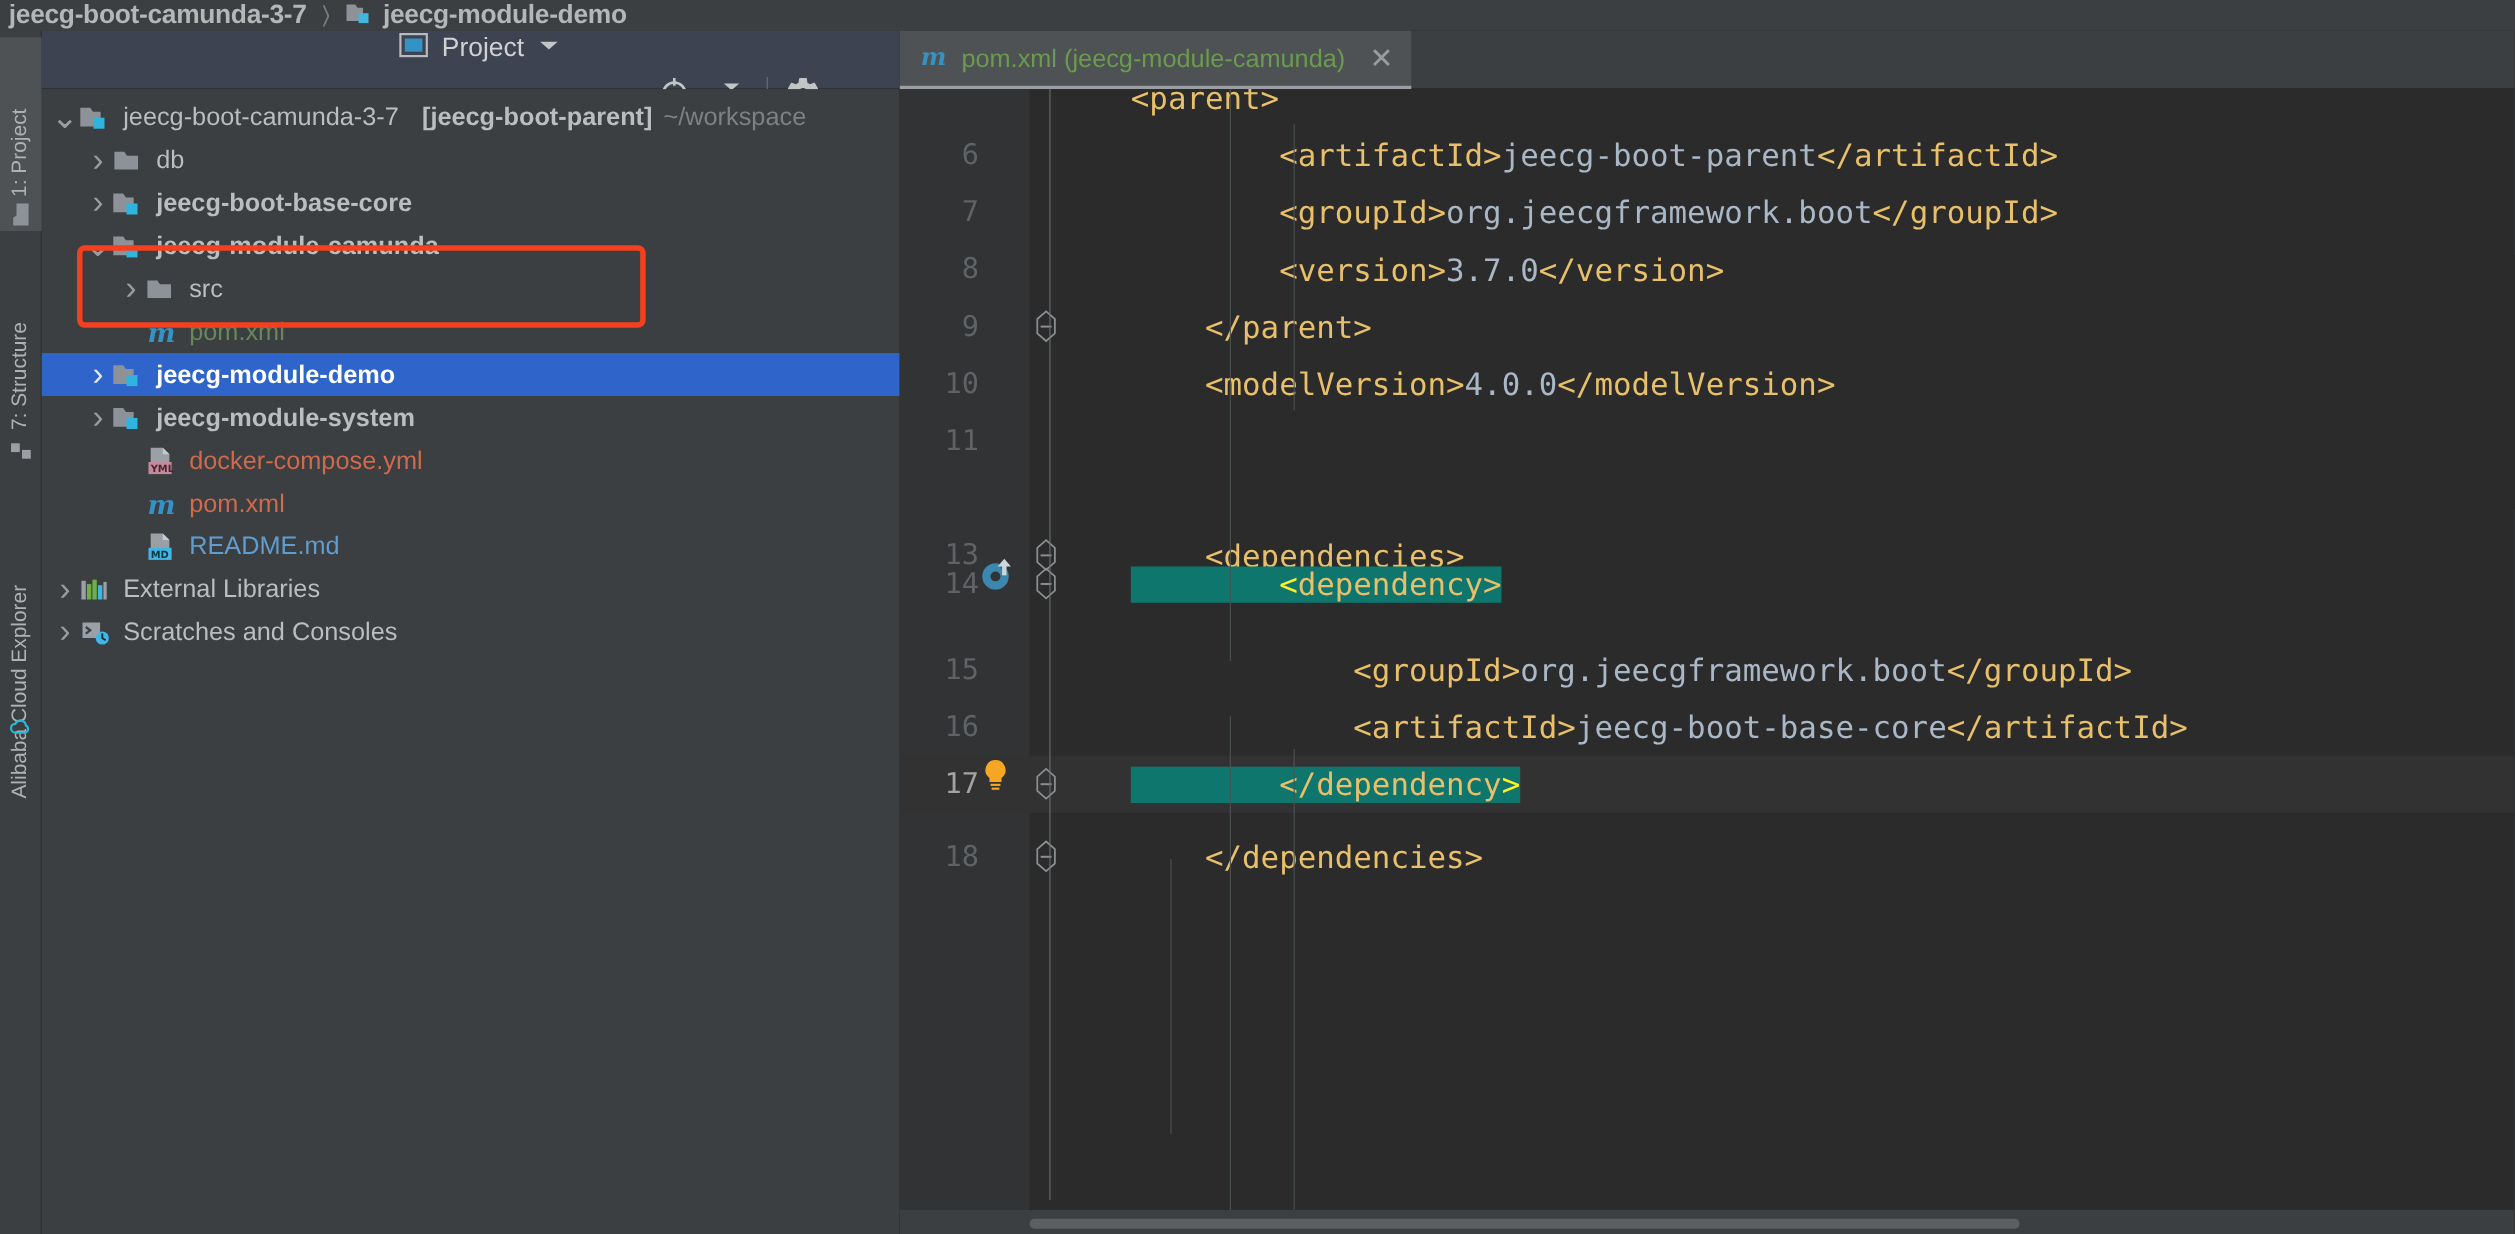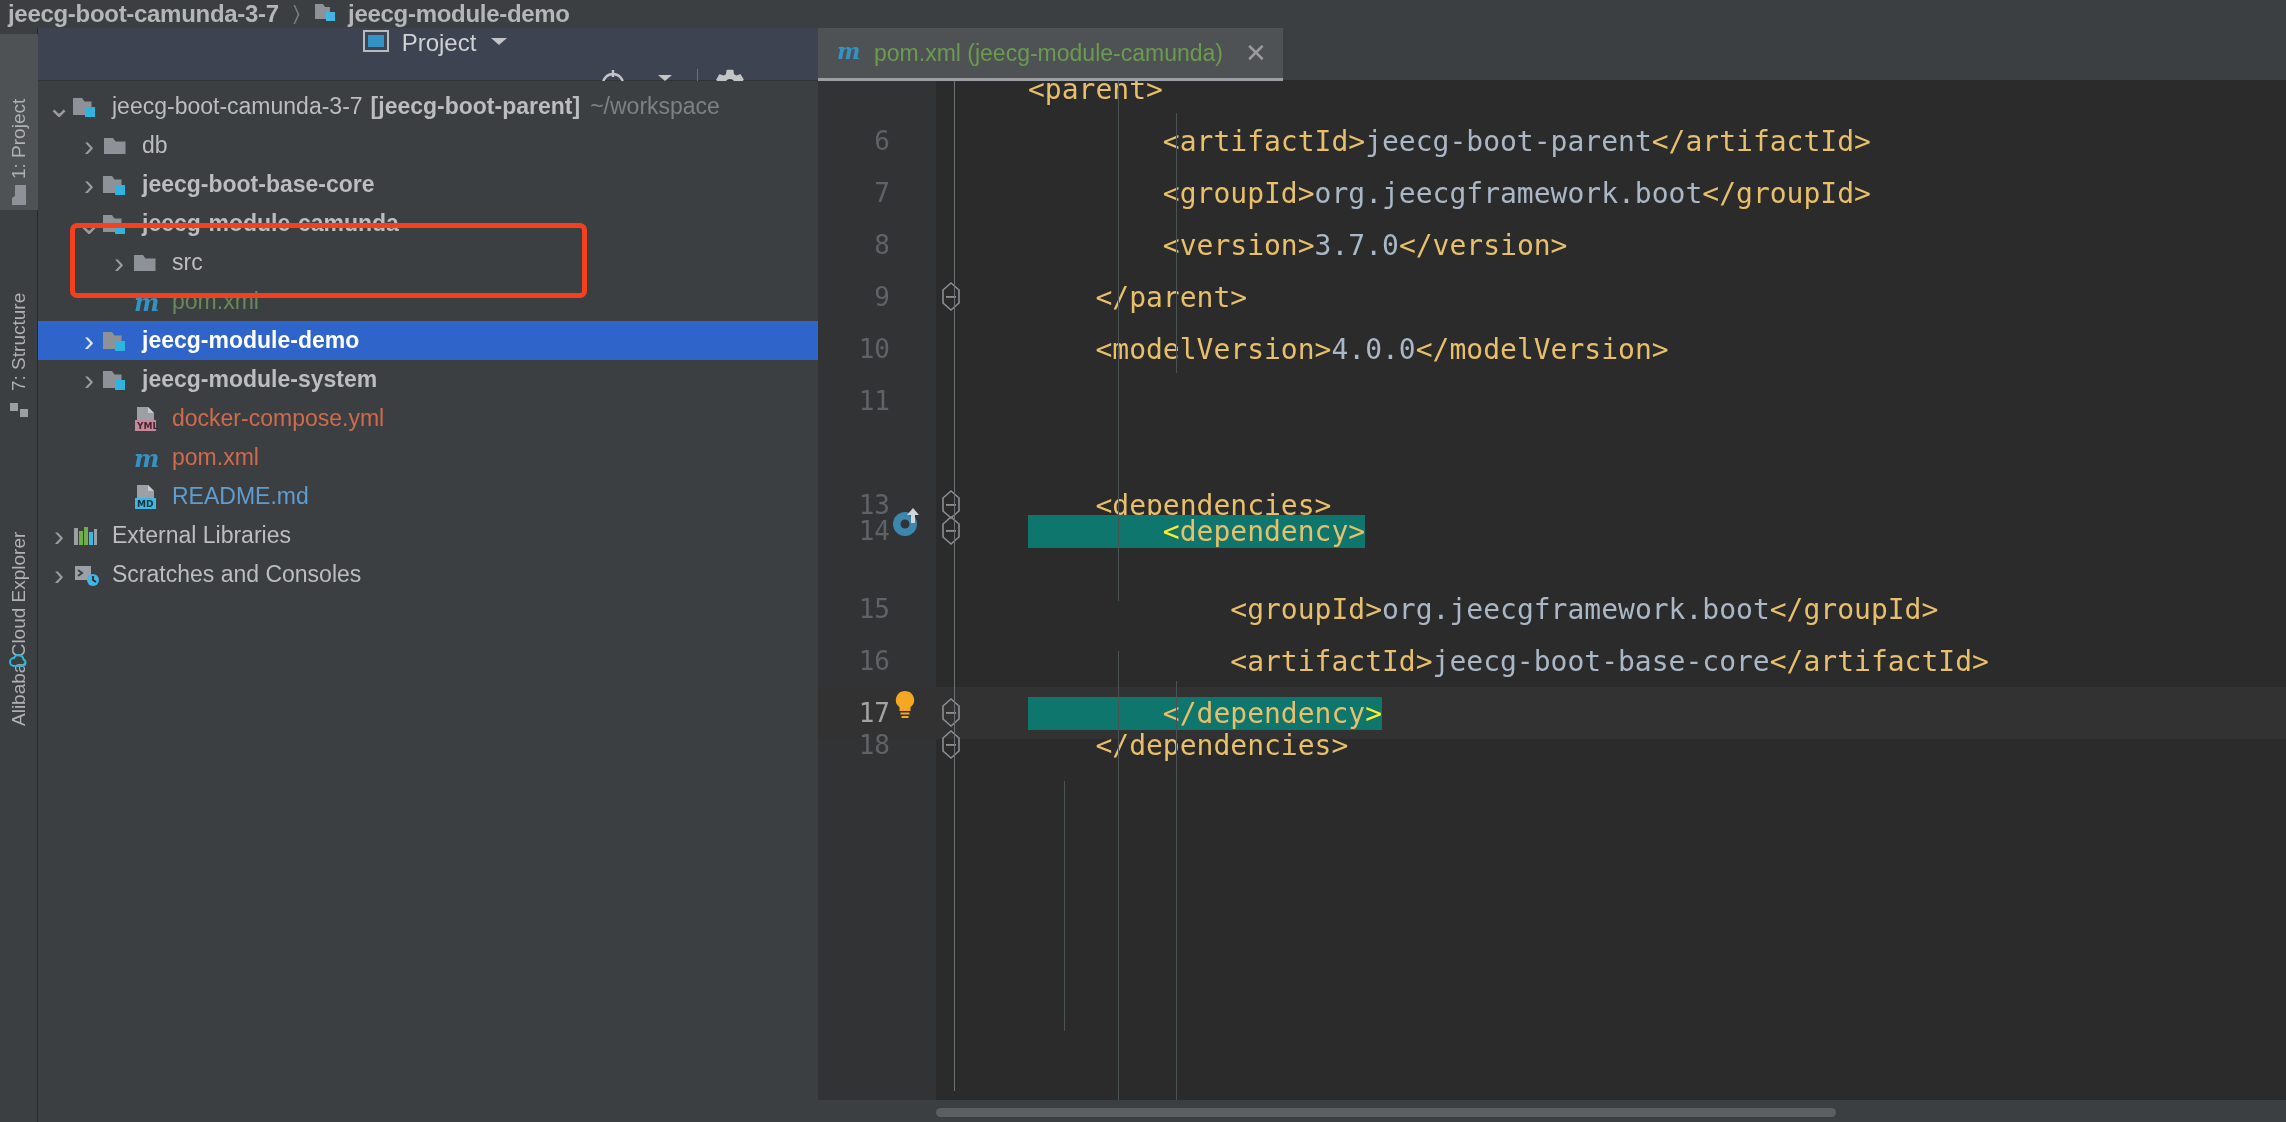--- a/index.html
+++ b/index.html
@@ -249,21 +249,21 @@
     <div class="tree" id="tree-root">
         <div class="row" style="padding-left: 8px;">
           <span class="arrow" style="font-size: 30px; line-height: 10px;">⌄</span>
           <span class="ficon">
             <svg width="30" height="26" viewBox="0 0 30 26">
               <path d="M1 4h9l2.5 3.5h7V21H1z" fill="#8d9298"></path>
               <rect x="13" y="13" width="10" height="10" fill="#2fb4e0"></rect>
             </svg>
           </span>
           <span class="lbl plain">jeecg-boot-camunda-3-7</span>
-          <span class="b-name" style="margin-left: 8px;">[jeecg-boot-parent]</span>
+          <span class="b-name" style="margin-left: 21px;">[jeecg-boot-parent]</span>
           <span class="path">~/workspace</span>
         </div>
         <div class="row" style="padding-left: 38px;">
           <span class="arrow" style="font-size: 30px;">›</span>
           <span class="ficon">
             <svg width="30" height="26" viewBox="0 0 30 26">
               <path d="M2 5h9l2.5 3.5h10V21H2z" fill="#8d9298"></path>
             </svg>
           </span>
           <span class="lbl plain">db</span>
@@ -492,21 +492,21 @@
                 <path d="M15 4a9 9 0 0 1 5.5 16.2V24h-11v-3.8A9 9 0 0 1 15 4z" fill="#f5a623"></path>
                 <rect x="10.5" y="25.5" width="9" height="2" fill="#f5a623"></rect>
                 <rect x="11.5" y="29" width="7" height="2" fill="#f5a623"></rect>
               </svg></span></span>
           <span class="fold"><span><svg width="30" height="52" viewBox="0 0 30 52">
                 <path d="M15 12l8 7v13l-8 7-8-7V19z" fill="none" stroke="#8a8f92" stroke-width="1.6"></path>
                 <rect x="10" y="25" width="10" height="1.8" fill="#8a8f92"></rect>
               </svg></span></span>
           <span class="code-txt"><span class="hl"><span class="tag">        &lt;/dependency</span><span class="hlbr">&gt;</span></span></span>
         </div>
-        <div class="code-line" style="top: 638px;">
+        <div class="code-line" style="top: 672px;">
           <span class="ln">18</span>
           <span class="gut-icons"></span>
           <span class="fold"><span><svg width="30" height="52" viewBox="0 0 30 52">
                 <path d="M15 12l8 7v13l-8 7-8-7V19z" fill="none" stroke="#8a8f92" stroke-width="1.6"></path>
                 <rect x="10" y="25" width="10" height="1.8" fill="#8a8f92"></rect>
               </svg></span></span>
           <span class="code-txt"><span><span class="tag">    &lt;/dependencies&gt;</span></span></span>
         </div>
         <div class="fold-line" style="left: 136px; top: 0px; height: 1010px;"></div>
         <div class="indent-guide" style="left: 300px; top: 0px; height: 520px;"></div>

